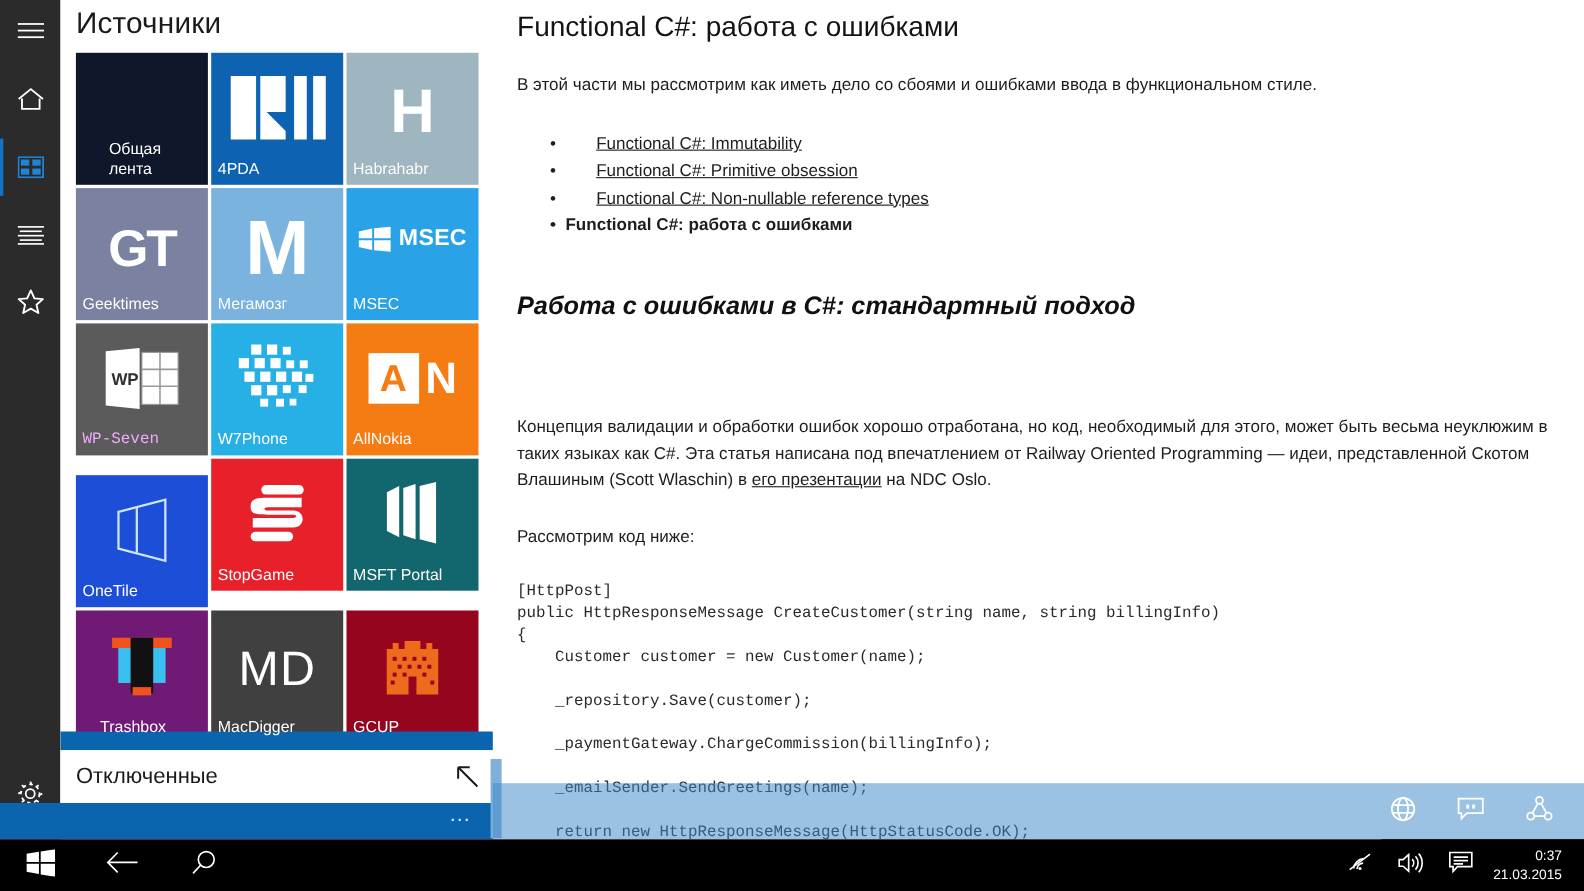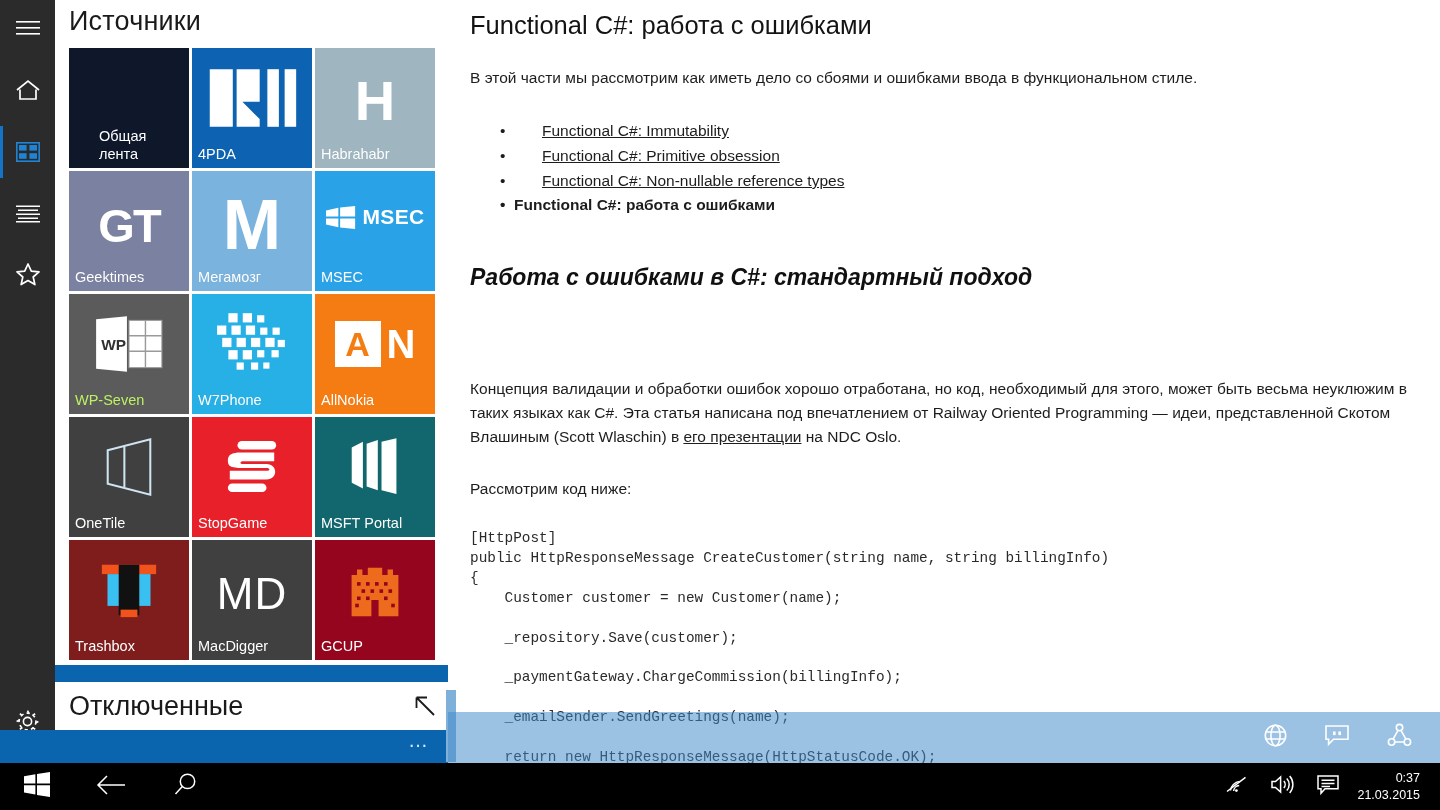--- a/index.html
+++ b/index.html
@@ -65,21 +65,21 @@
   .an-n { font-size:40px; font-weight:700; color:#fff; }
 
   
   .group-bar {
     position:absolute; left:55px; top:665px; width:393px; height:17px; background:#0A64AE;
   }
   .collapsed {
     position:absolute; left:55px; top:682px; width:393px; height:48px; background:#fff;
     display:flex; align-items:center;
   }
-  .collapsed-title { font-size:27px; color:#1a1a1a; padding-left:14px; }
+  .collapsed-title { font-size:20px; color:#1a1a1a; padding-left:14px; }
 
   .pane-appbar {
     position:absolute; left:0; top:730px; width:448px; height:33px; background:#0A64AE;
     display:flex; align-items:center; justify-content:flex-end;
   }
   .ellipsis { color:#dbeaf7; font-size:20px; letter-spacing:2px; padding-right:18px; transform:translateY(-6px); }
 
   .pane-scroll {
     position:absolute; left:446px; top:690px; width:13px; height:72px; background:#7fb0d9;
   }
@@ -250,21 +250,21 @@
         </div>
         <div class="tile" style="background: rgb(91, 91, 91);">
           <div class="tile-glyph">
             <svg viewBox="0 0 72 56" width="74" height="58" style="transform: translateY(-10px);">
               <path d="M4 4 L34 1 L34 55 L4 52 Z" fill="#ffffff"></path>
               <text x="9" y="34" font-family="Liberation Sans" font-size="15" font-weight="700" fill="#303030">WP</text>
               <rect x="36" y="5" width="32" height="46" fill="#ffffff" stroke="#9a9a9a" stroke-width="1"></rect>
               <path d="M36 20 H68 M36 35 H68 M52 5 V51" stroke="#9a9a9a" stroke-width="1.4" fill="none"></path>
             </svg>
           </div>
-          <div class="tile-label" style="color: #bef264;">WP-Seven</div>
+          <div class="tile-label" style="color: #f0abfc; font-family: Liberation Mono, monospace;">WP-Seven</div>
         </div>
         <div class="tile" style="background: rgb(38, 176, 229);">
           <div class="tile-glyph">
             <svg viewBox="0 0 74 64" width="76" height="66" style="transform: translateY(-10px);">
               <rect x="14" y="2" width="9" height="9" fill="#fff"></rect>
               <rect x="28" y="2" width="9" height="9" fill="#fff"></rect>
               <rect x="42" y="4" width="7" height="7" fill="#fff"></rect>
               <rect x="3" y="14" width="9" height="9" fill="#fff"></rect>
               <rect x="17" y="14" width="9" height="9" fill="#fff"></rect>
               <rect x="31" y="14" width="9" height="9" fill="#fff"></rect>
@@ -288,21 +288,21 @@
         </div>
         <div class="tile" style="background: rgb(245, 124, 18);">
           <div class="tile-glyph">
             <div class="an-row">
               <div class="an-box">A</div>
               <div class="an-n">N</div>
             </div>
           </div>
           <div class="tile-label" style="color: rgb(255, 255, 255);">AllNokia</div>
         </div>
-        <div class="tile" style="background: #404040;">
+        <div class="tile" style="background: #1d4ed8; margin-top: 15px;">
           <div class="tile-glyph">
             <svg viewBox="0 0 54 64" width="50" height="60" style="transform: translateY(-10px);">
               <path d="M4 14 L50 2 L50 62 L4 50 Z" fill="none" stroke="#cfe5f2" stroke-width="2.2"></path>
               <path d="M22 10 L22 54" stroke="#cfe5f2" stroke-width="2.2"></path>
             </svg>
           </div>
           <div class="tile-label" style="color: rgb(255, 255, 255);">OneTile</div>
         </div>
         <div class="tile" style="background: rgb(232, 32, 42);">
           <div class="tile-glyph">
@@ -317,21 +317,21 @@
         <div class="tile" style="background: rgb(18, 102, 110);">
           <div class="tile-glyph">
             <svg viewBox="0 0 58 62" width="54" height="58" style="transform: translateY(-10px);">
               <path d="M4 10 L16 4 L16 54 L4 48 Z" fill="#fff"></path>
               <path d="M20 6 L32 2 L32 56 L20 52 Z" fill="#fff"></path>
               <path d="M36 4 L52 0 L52 60 L36 56 Z" fill="#fff"></path>
             </svg>
           </div>
           <div class="tile-label" style="color: rgb(255, 255, 255);">MSFT Portal</div>
         </div>
-        <div class="tile" style="background: #7f1d1d;">
+        <div class="tile" style="background: #701a75; padding-left: 16px;">
           <div class="tile-glyph">
             <svg viewBox="0 0 70 62" width="66" height="58" style="transform: translateY(-10px);">
               <rect x="6" y="4" width="58" height="10" fill="#F2521B"></rect>
               <rect x="12" y="14" width="46" height="34" fill="#39C0F0"></rect>
               <rect x="24" y="4" width="22" height="54" fill="#111111"></rect>
               <rect x="26" y="52" width="18" height="8" fill="#F2521B"></rect>
             </svg>
           </div>
           <div class="tile-label" style="color: rgb(255, 255, 255);">Trashbox</div>
         </div>

